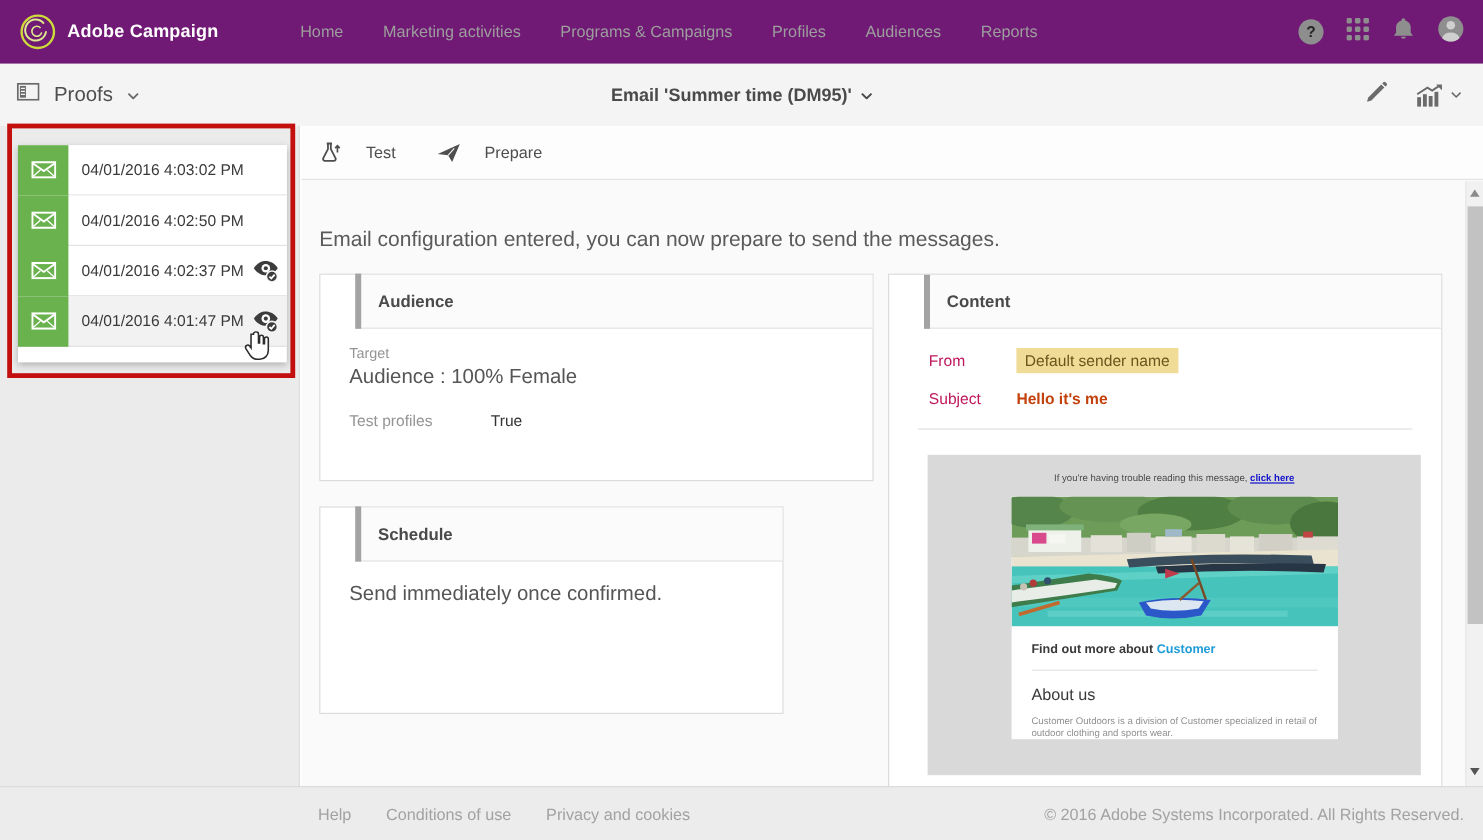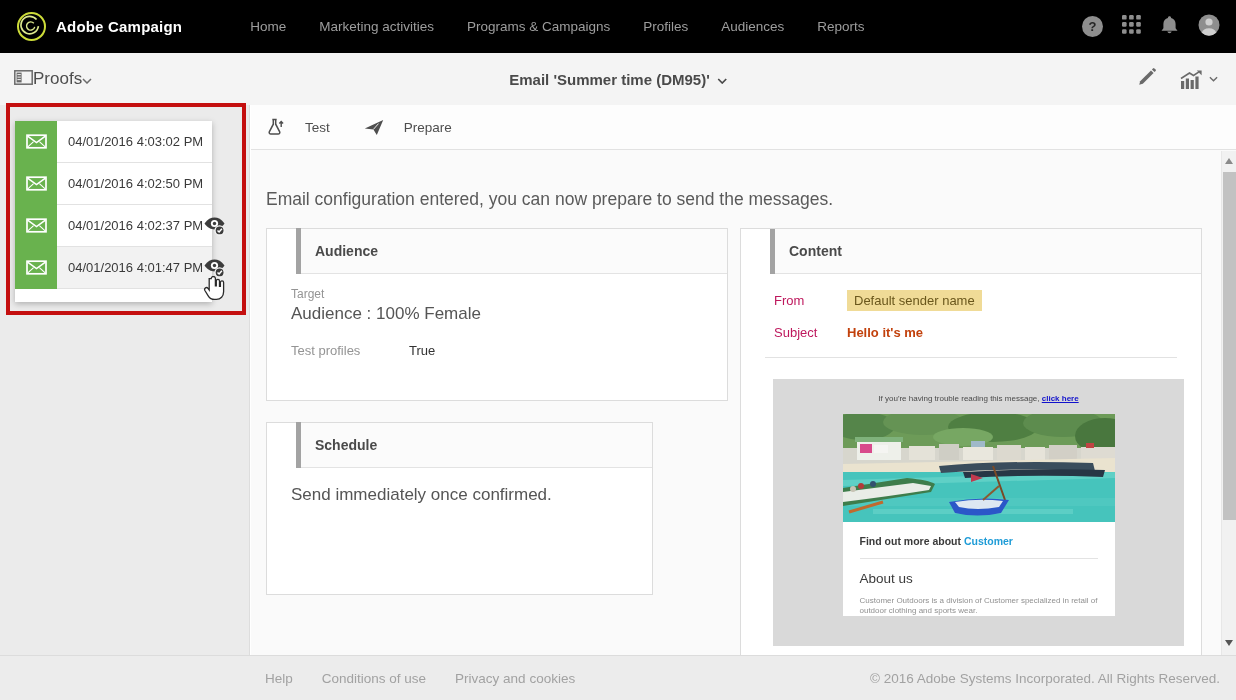--- a/index.html
+++ b/index.html
@@ -1,41 +1,41 @@
 <!DOCTYPE html>
 <html><head>
 <meta charset="utf-8">
 <style>
   * { box-sizing: border-box; margin: 0; padding: 0; }
   html,body { width:1236px; height:700px; overflow:hidden; }
   body { font-family:"Liberation Sans", sans-serif; position:relative; background:#fff; }
   .clickable { cursor:pointer; }
 
   
-  .topnav { position:absolute; top:0; left:0; right:0; height:53px; background:#000000; display:flex; align-items:center; z-index:20; }
+  .topnav { position:absolute; top:0; left:0; right:0; height:53px; background:#701a75; display:flex; align-items:center; z-index:20; }
   .logo { width:29px; height:29px; border-radius:50%; border:2px solid #cddc39; margin-left:17px; display:flex; align-items:center; justify-content:center; flex-shrink:0; }
   .brand { color:#ffffff; font-size:15px; font-weight:bold; margin-left:10px; letter-spacing:.2px; }
   .nav { display:flex; margin-left:68px; gap:33px; }
   .nav-item { font-size:13.5px; color:#9d9d9d; }
   .topnav-right { margin-left:auto; display:flex; align-items:center; gap:19px; margin-right:16px; }
   .help-icon { width:21px; height:21px; border-radius:50%; background:#8e8e8e; color:#252525; font-weight:bold; font-size:13px; display:flex; align-items:center; justify-content:center; }
 
   
   .subheader { position:absolute; top:53px; height:52px; left:0; right:0; background:#f4f4f4; display:flex; align-items:center; z-index:4; }
-  .subheader-left { display:flex; align-items:center; margin-left:14px; gap:0; color:#4e4e4e; }
+  .subheader-left { display:flex; align-items:center; margin-left:14px; gap:12px; color:#4e4e4e; }
   .section-label { font-size:17px; }
   .title-wrap { position:absolute; left:50%; transform:translateX(-50%); display:flex; align-items:center; gap:7px; color:#4a4a4a; }
   .page-title { font-size:15px; font-weight:bold; }
   .subheader-actions { margin-left:auto; display:flex; align-items:center; gap:24px; margin-right:18px; color:#6a6a6a; }
   .report-group { display:flex; align-items:center; gap:5px; }
 
   
   .sidebar { position:absolute; top:105px; left:0; width:250px; bottom:45px; background:#ebebeb; border-right:1px solid #dddddd; }
   .annotation-box { position:absolute; left:6px; top:103px; width:240px; height:212px; border:4px solid #c40f0f; z-index:6; }
-  .proof-list { position:absolute; left:5px; top:14px; width:197px; background:#ffffff; box-shadow:0 2px 6px rgba(0,0,0,.25); padding-bottom:13px; }
+  .proof-list { position:absolute; left:5px; top:14px; width:224px; background:#ffffff; box-shadow:0 2px 6px rgba(0,0,0,.25); padding-bottom:13px; }
   .proof-row { display:flex; align-items:center; height:42px; background:#ffffff; border-bottom:1px solid #e2e2e2; }
   .proof-row.hovered { background:#f2f2f2; }
   .proof-envelope { width:42px; height:42px; background:#69b24e; display:flex; align-items:center; justify-content:center; flex-shrink:0; }
   .proof-time { font-size:13px; color:#3a3a3a; margin-left:11px; white-space:nowrap; }
   .viewed-wrap { margin-left:auto; margin-right:6px; display:flex; }
   .cursor-annotation { position:absolute; left:203px; top:276px; z-index:9; }
 
   
   .main { position:absolute; left:251px; right:0; top:105px; bottom:45px; background:#fafafa; overflow:hidden; }
   .toolbar { position:absolute; top:0; left:0; right:0; height:45px; background:#fdfdfd; border-bottom:1px solid #e2e2e2; display:flex; align-items:center; padding-left:15px; gap:34px; }

